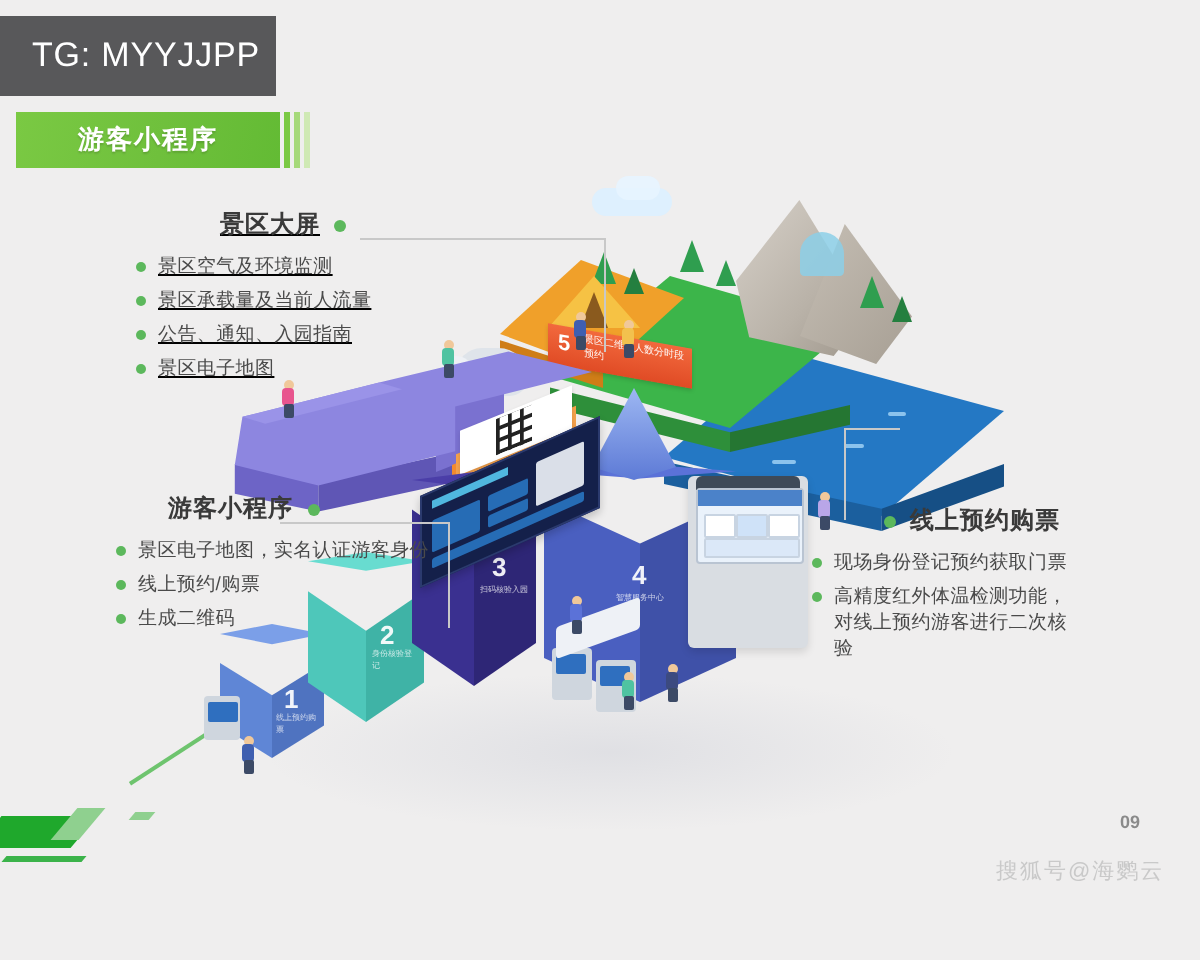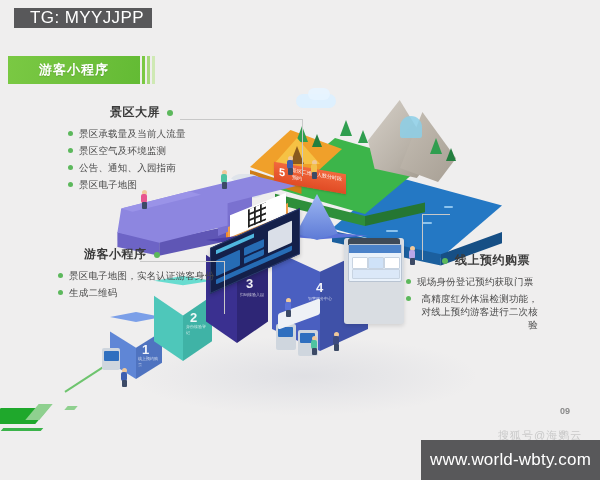--- a/index.html
+++ b/index.html
@@ -7,21 +7,21 @@
     width:600px;height:480px;overflow:hidden;position:relative;
     background:#ffffff;
     font-family:"Liberation Sans","DejaVu Sans",sans-serif;
   }
   #slide{
     position:absolute;left:0;top:0;width:600px;height:480px;
     background:#efeeee;
   }
   
   #tg-tag{
-    position:absolute;left:14px;top:8px;width:138px;height:20px;
+    position:absolute;left:0;top:8px;width:138px;height:40px;
     background:#58585a;color:#ffffff;
     display:flex;align-items:center;padding-left:16px;
     font-size:17px;letter-spacing:.4px;box-sizing:border-box;z-index:40;
   }
   
   #url-bar{
     position:absolute;left:421px;top:440px;width:179px;height:40px;
     background:#58585a;color:#ffffff;
     display:flex;align-items:center;justify-content:center;
     font-size:17px;letter-spacing:.2px;z-index:40;
@@ -51,27 +51,27 @@
   #stripe-e{left:66px;top:406px;width:10px;height:4px;background:#8fd08f;transform:skewX(-40deg);}
   
   .label-group{position:absolute;z-index:30;}
   .lg-head{display:flex;align-items:center;gap:7px;}
   .lg-title{font-size:12px;font-weight:bold;color:#3a3a3a;letter-spacing:.5px;}
   .dot{width:6px;height:6px;border-radius:50%;background:#5cb85c;flex:0 0 auto;}
   .bullets{margin-top:6px;}
   .bullet{display:flex;align-items:flex-start;gap:6px;margin-bottom:4px;}
   .bullet .bdot{width:5px;height:5px;border-radius:50%;background:#5cb85c;margin-top:4px;flex:0 0 auto;}
   .bullet .btxt{font-size:9.5px;line-height:13px;color:#4a4a4a;letter-spacing:.2px;}
-  #g-bigscreen{left:68px;top:104px;}
+  #g-bigscreen{left:68px;top:104px;text-decoration:underline;}
   #g-bigscreen .lg-head{padding-left:42px;}
   #g-miniapp{left:58px;top:246px;}
   #g-miniapp .lg-head{padding-left:26px;}
   #g-robot{left:408px;top:252px;}
   #g-robot .lg-head{padding-left:34px;}
-  #g-robot .bullets{margin-left:-2px;text-align:right;}
+  #g-robot .bullets{margin-left:-2px;}
   
   .conn{position:absolute;z-index:12;border-color:#c8c8c8;border-style:solid;border-width:0;}
   #conn-1{left:180px;top:119px;width:122px;height:56px;border-top-width:1px;border-right-width:1px;}
   #conn-2{left:140px;top:261px;width:84px;height:52px;border-top-width:1px;border-right-width:1px;}
   #conn-3{left:422px;top:214px;width:1px;height:46px;border-left-width:1px;}
   #conn-3b{left:422px;top:214px;width:28px;height:1px;border-top-width:1px;}
   
   #art{position:absolute;left:100px;top:86px;width:420px;height:320px;z-index:10;}
   .iso{position:absolute;}
   
@@ -393,25 +393,25 @@
   </div>
 
   <div class="label-group" id="g-bigscreen">
     <div class="lg-head">
       <span class="lg-title">景区大屏</span>
       <span class="dot"></span>
     </div>
     <div class="bullets">
       <div class="bullet">
           <span class="bdot"></span>
+          <span class="btxt">景区空气及环境监测</span>
+        </div>
+      <div class="bullet">
+          <span class="bdot"></span>
           <span class="btxt">景区承载量及当前人流量</span>
-        </div>
-      <div class="bullet">
-          <span class="bdot"></span>
-          <span class="btxt">景区空气及环境监测</span>
         </div>
       <div class="bullet">
           <span class="bdot"></span>
           <span class="btxt">公告、通知、入园指南</span>
         </div>
       <div class="bullet">
           <span class="bdot"></span>
           <span class="btxt">景区电子地图</span>
         </div>
     </div>
@@ -422,20 +422,24 @@
       <span class="lg-title">游客小程序</span>
       <span class="dot"></span>
     </div>
     <div class="bullets">
       <div class="bullet">
           <span class="bdot"></span>
           <span class="btxt">景区电子地图，实名认证游客身份</span>
         </div>
       <div class="bullet">
           <span class="bdot"></span>
+          <span class="btxt">线上预约/购票</span>
+        </div>
+      <div class="bullet">
+          <span class="bdot"></span>
           <span class="btxt">生成二维码</span>
         </div>
     </div>
   </div>
 
   <div class="label-group" id="g-robot">
     <div class="lg-head">
       <span class="dot"></span>
       <span class="lg-title">线上预约购票</span>
     </div>
@@ -447,17 +451,14 @@
       <div class="bullet" style="max-width:132px;">
           <span class="bdot"></span>
           <span class="btxt">高精度红外体温检测功能，对线上预约游客进行二次核验</span>
         </div>
     </div>
   </div>
 
   <div id="pagenum">09</div>
   <div id="watermark">搜狐号@海鹦云</div>
 
-  <div id="url-bar">
-    <span>www.world-wbty.com</span>
-  </div>
 
 </div>
 
 </body></html>

